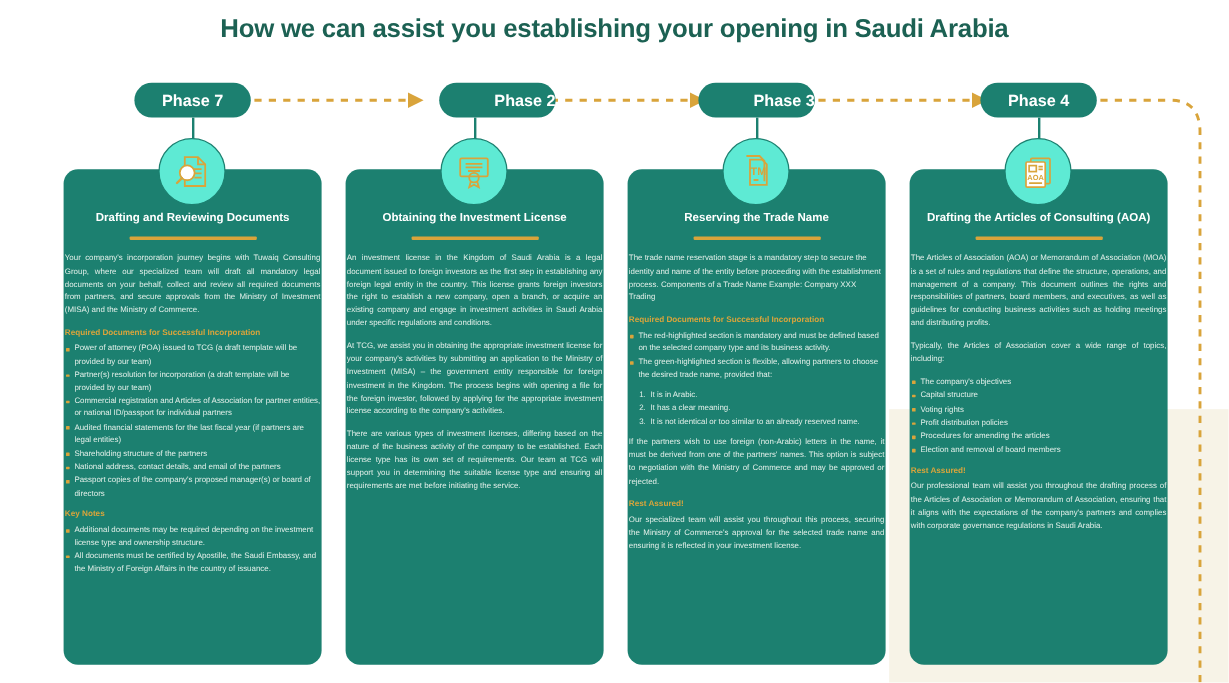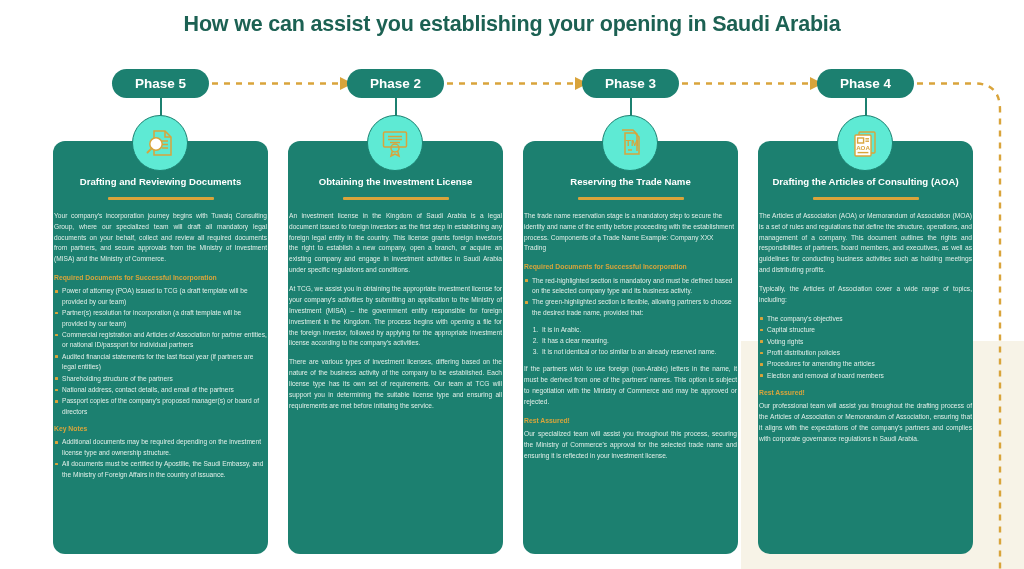--- a/index.html
+++ b/index.html
@@ -162,26 +162,26 @@
     <polygon points="575,77 588,83.5 575,90" fill="#D9A43B"></polygon>
     <polygon points="810,77 823,83.5 810,90" fill="#D9A43B"></polygon>
   </svg>
 
   <div class="pill-stem" style="left:160px;"></div>
   <div class="pill-stem" style="left:395px;"></div>
   <div class="pill-stem" style="left:630px;"></div>
   <div class="pill-stem" style="left:865px;"></div>
 
   <div class="phase-pill" style="left:112px;">
-    <span>Phase 5</span>
-  </div>
-  <div class="phase-pill" style="left:347px;">
+    <span>Phase 7</span>
+  </div>
+  <div class="phase-pill" style="left:366px;justify-content:flex-end;">
     <span>Phase 2</span>
   </div>
-  <div class="phase-pill" style="left:582px;">
+  <div class="phase-pill" style="left:582px;justify-content:flex-end;">
     <span>Phase 3</span>
   </div>
   <div class="phase-pill" style="left:817px;">
     <span>Phase 4</span>
   </div>
 
   <div class="icon-bubble" style="left:132px; top:115px;">
     <svg class="icon-svg" width="34" height="34" viewBox="0 0 34 34" fill="none" stroke="#D9A43B" stroke-width="1.5">
       <path d="M11 5 H22 L28 11 V29 H11 Z"></path>
       <path d="M22 5 V11 H28"></path>

